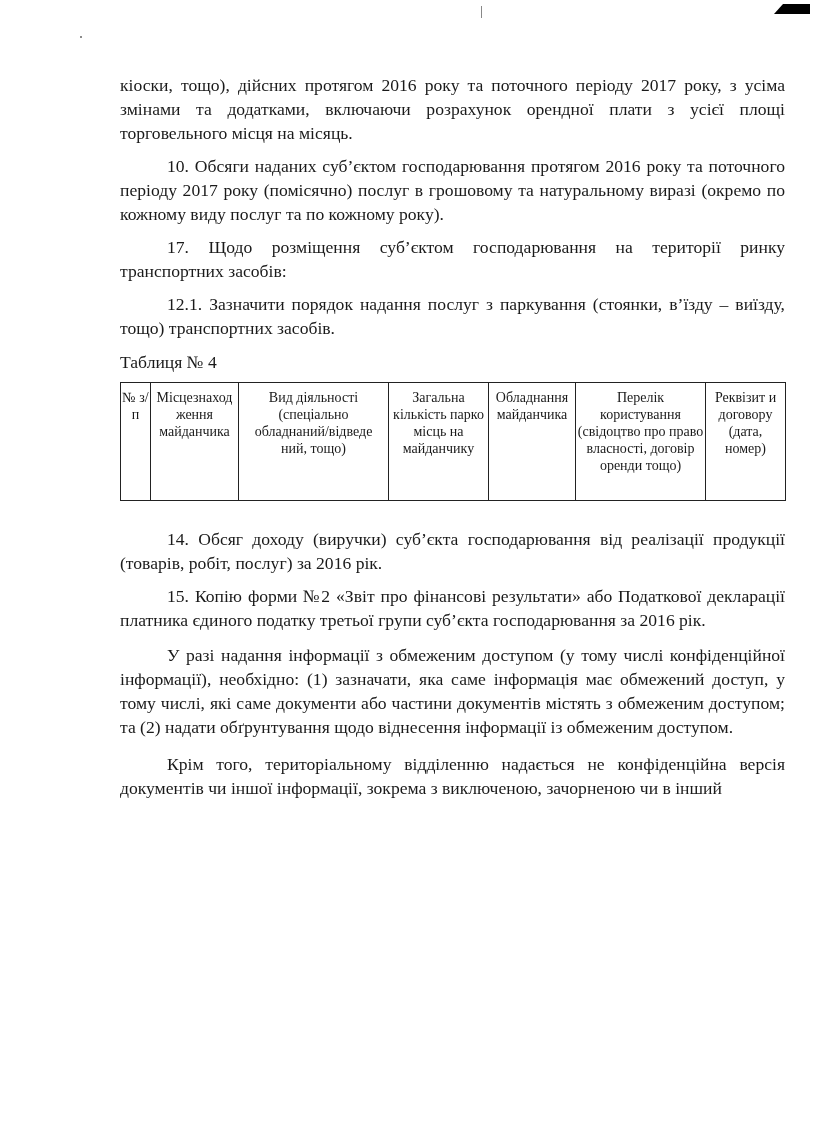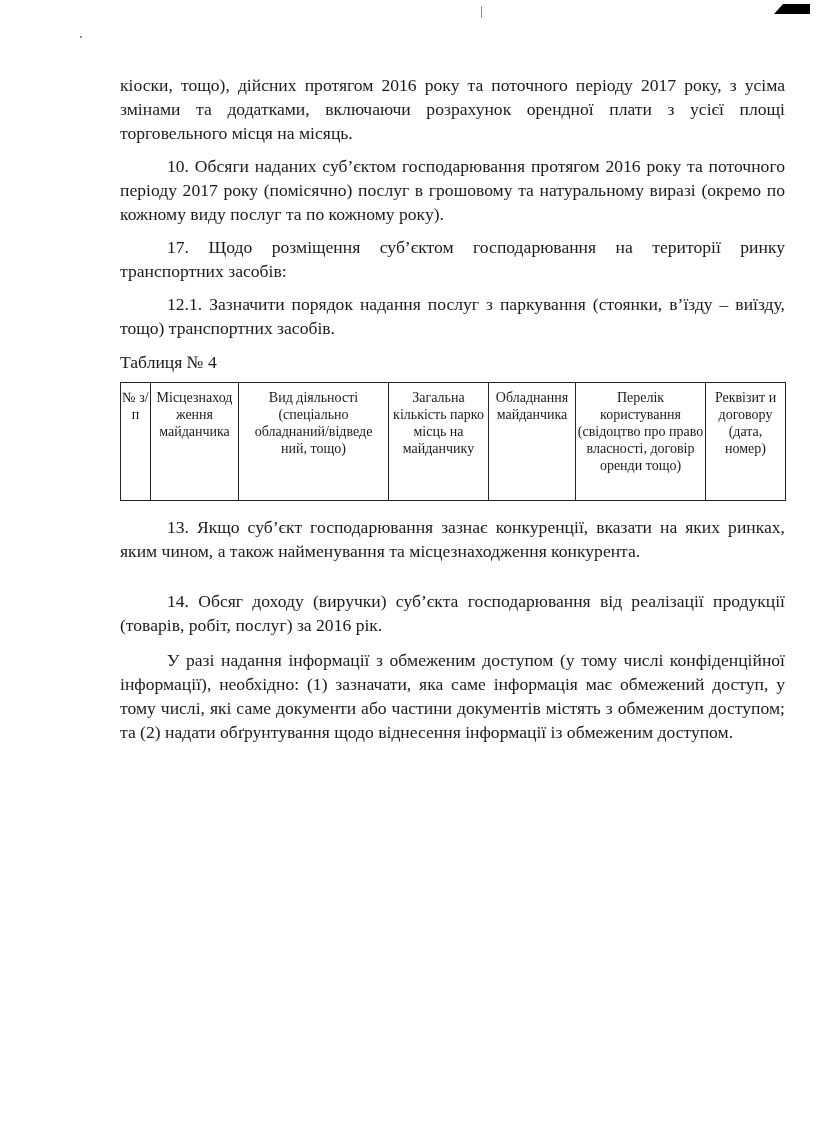--- a/index.html
+++ b/index.html
@@ -65,16 +65,17 @@
       <td>Місцезнаход ження майданчика</td>
       <td>Вид діяльності (спеціально обладнаний/відведе ний, тощо)</td>
       <td>Загальна кількість парко місць на майданчику</td>
       <td>Обладнання майданчика</td>
       <td>Перелік користування (свідоцтво про право власності, договір оренди тощо)</td>
       <td>Реквізит и договору (дата, номер)</td>
     </tr>
   </tbody>
     </table>
 
-  <p class="ind" style="margin-top:14px">13. Якщо суб’єкт господарювання зазнає конкуренції, вказати на яких ринках, яким чином, а також найменування та місцезнаходження конкурента.</p>
   <p class="ind gap" style="margin-top:26px">14. Обсяг доходу (виручки) суб’єкта господарювання від реалізації продукції (товарів, робіт, послуг) за 2016 рік.</p>
+  <p class="ind gap">15. Копію форми №2 «Звіт про фінансові результати» або Податкової декларації платника єдиного податку третьої групи суб’єкта господарювання за 2016 рік.</p>
   <p class="ind gap" style="margin-top:11px">У разі надання інформації з обмеженим доступом (у тому числі конфіденційної інформації), необхідно: (1) зазначати, яка саме інформація має обмежений доступ, у тому числі, які саме документи або частини документів містять з обмеженим доступом; та (2) надати обґрунтування щодо віднесення інформації із обмеженим доступом.</p>
+  <p class="ind gap" style="margin-top:13px">Крім того, територіальному відділенню надається не конфіденційна версія документів чи іншої інформації, зокрема з виключеною, зачорненою чи в інший</p>
 </div>
 
 </body></html>

